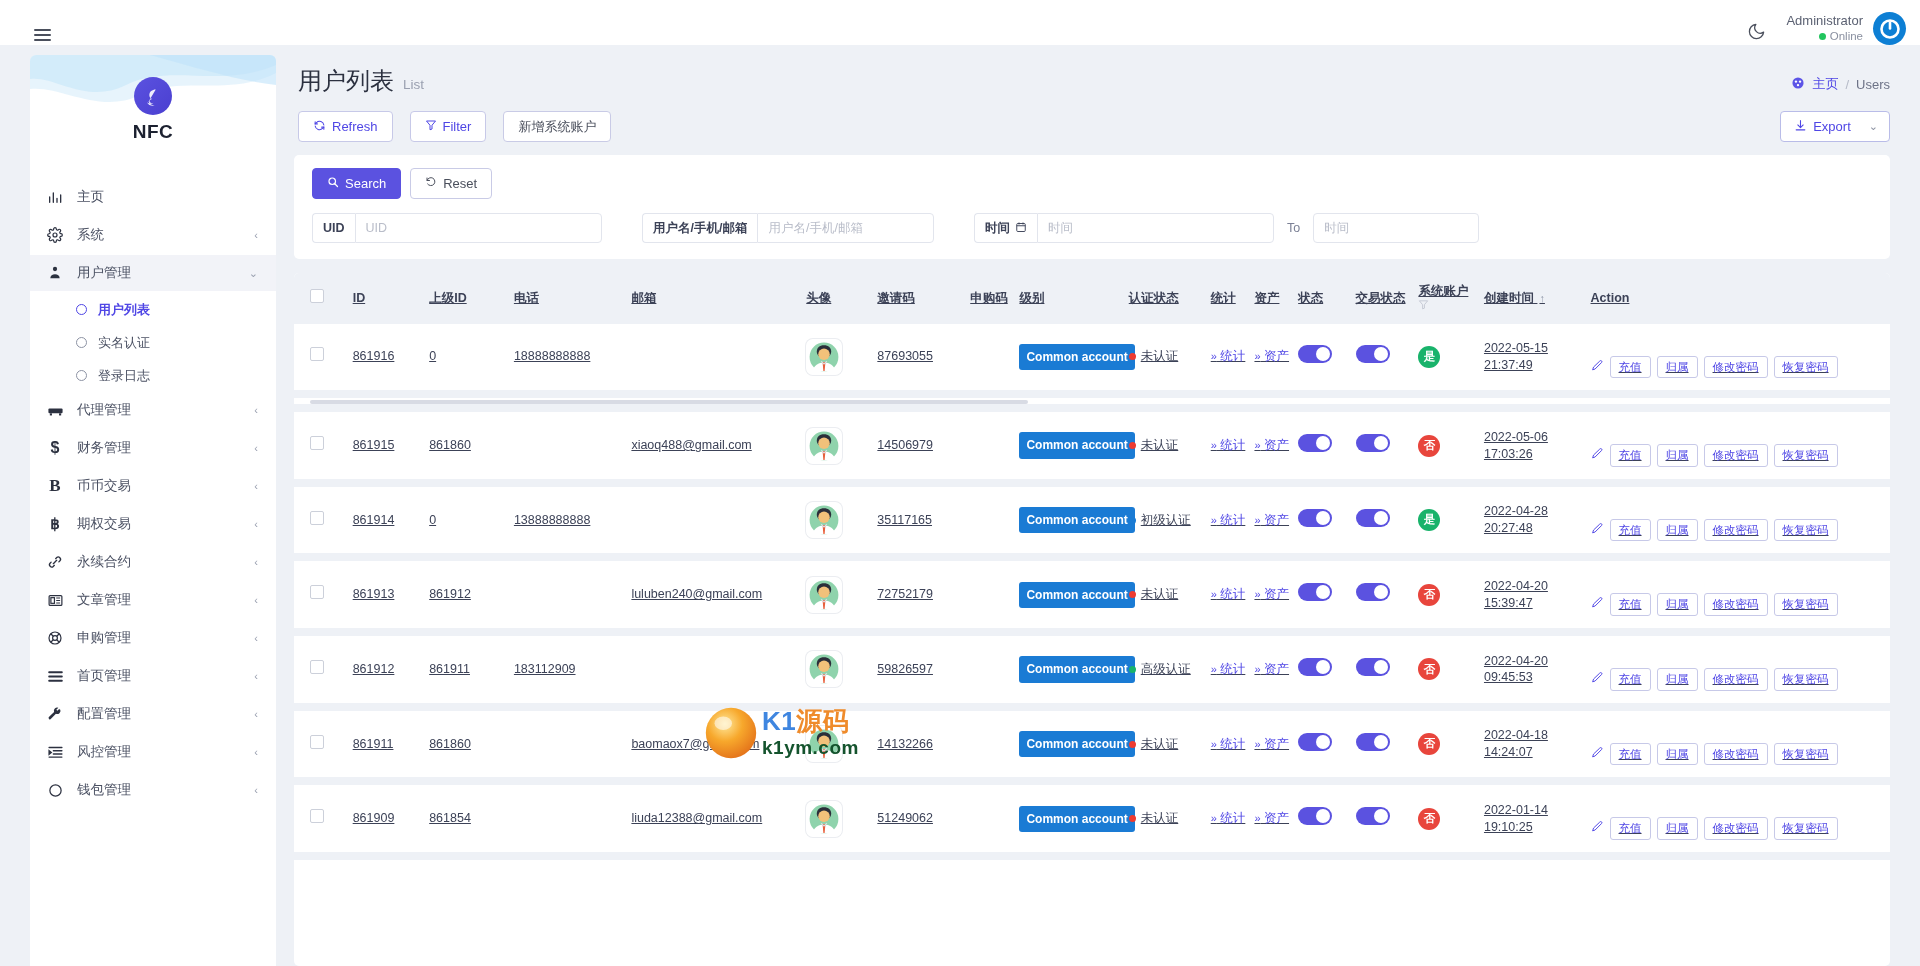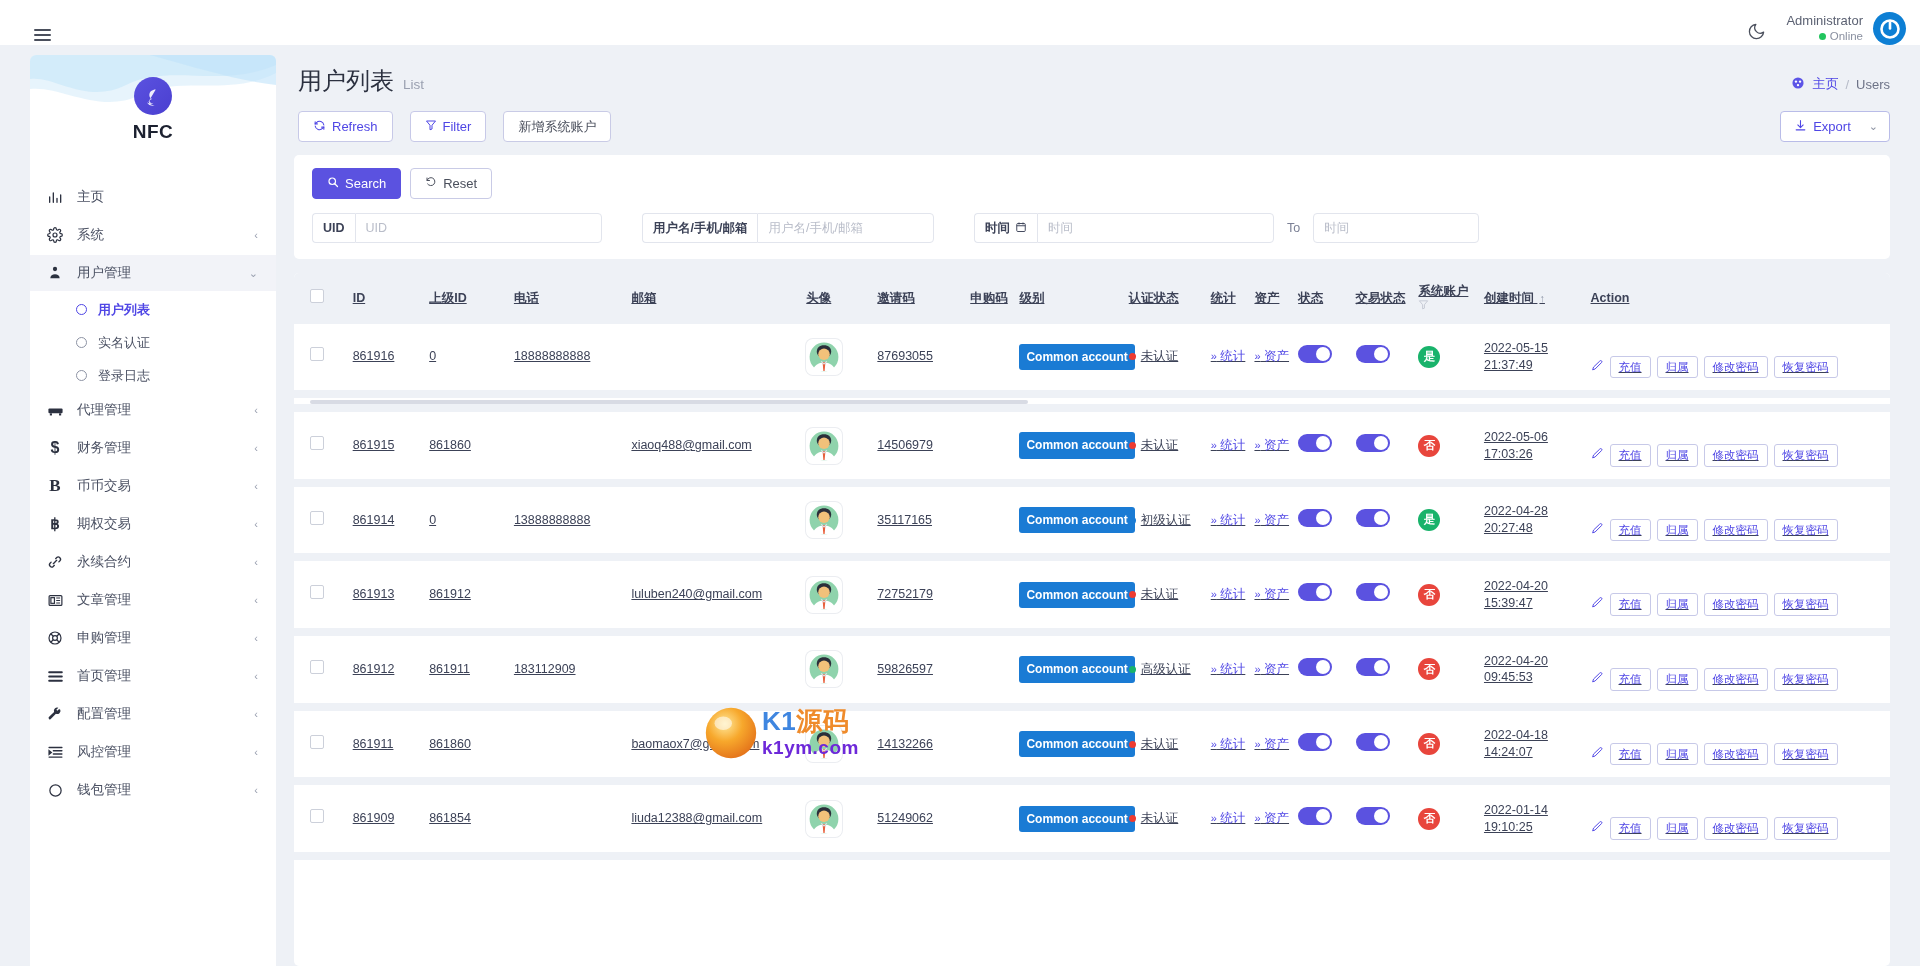--- a/index.html
+++ b/index.html
@@ -841,17 +841,17 @@
           <stop offset="0%" stop-color="#ffe89a"></stop>
             <stop offset="48%" stop-color="#f7a82c"></stop>
             <stop offset="100%" stop-color="#e4731a"></stop>
         </radialGradient>
       </defs>
       <circle cx="32" cy="34" r="26" fill="url(#wg)"></circle>
       <ellipse cx="24" cy="24" rx="9" ry="7" fill="#fff" opacity=".55"></ellipse>
     </svg>
     <div class="wm-text">
       <span class="b">K1</span><span>源码</span>
-      <div style="font-size:19px;font-weight:bold;color:#6d28d9;margin-top:-2px;">k1ym.com</div>
+      <div style="font-size:19px;font-weight:bold;color:#14532d;margin-top:-2px;">k1ym.com</div>
     </div>
   </div>
 
 </div>
 
 </body></html>

